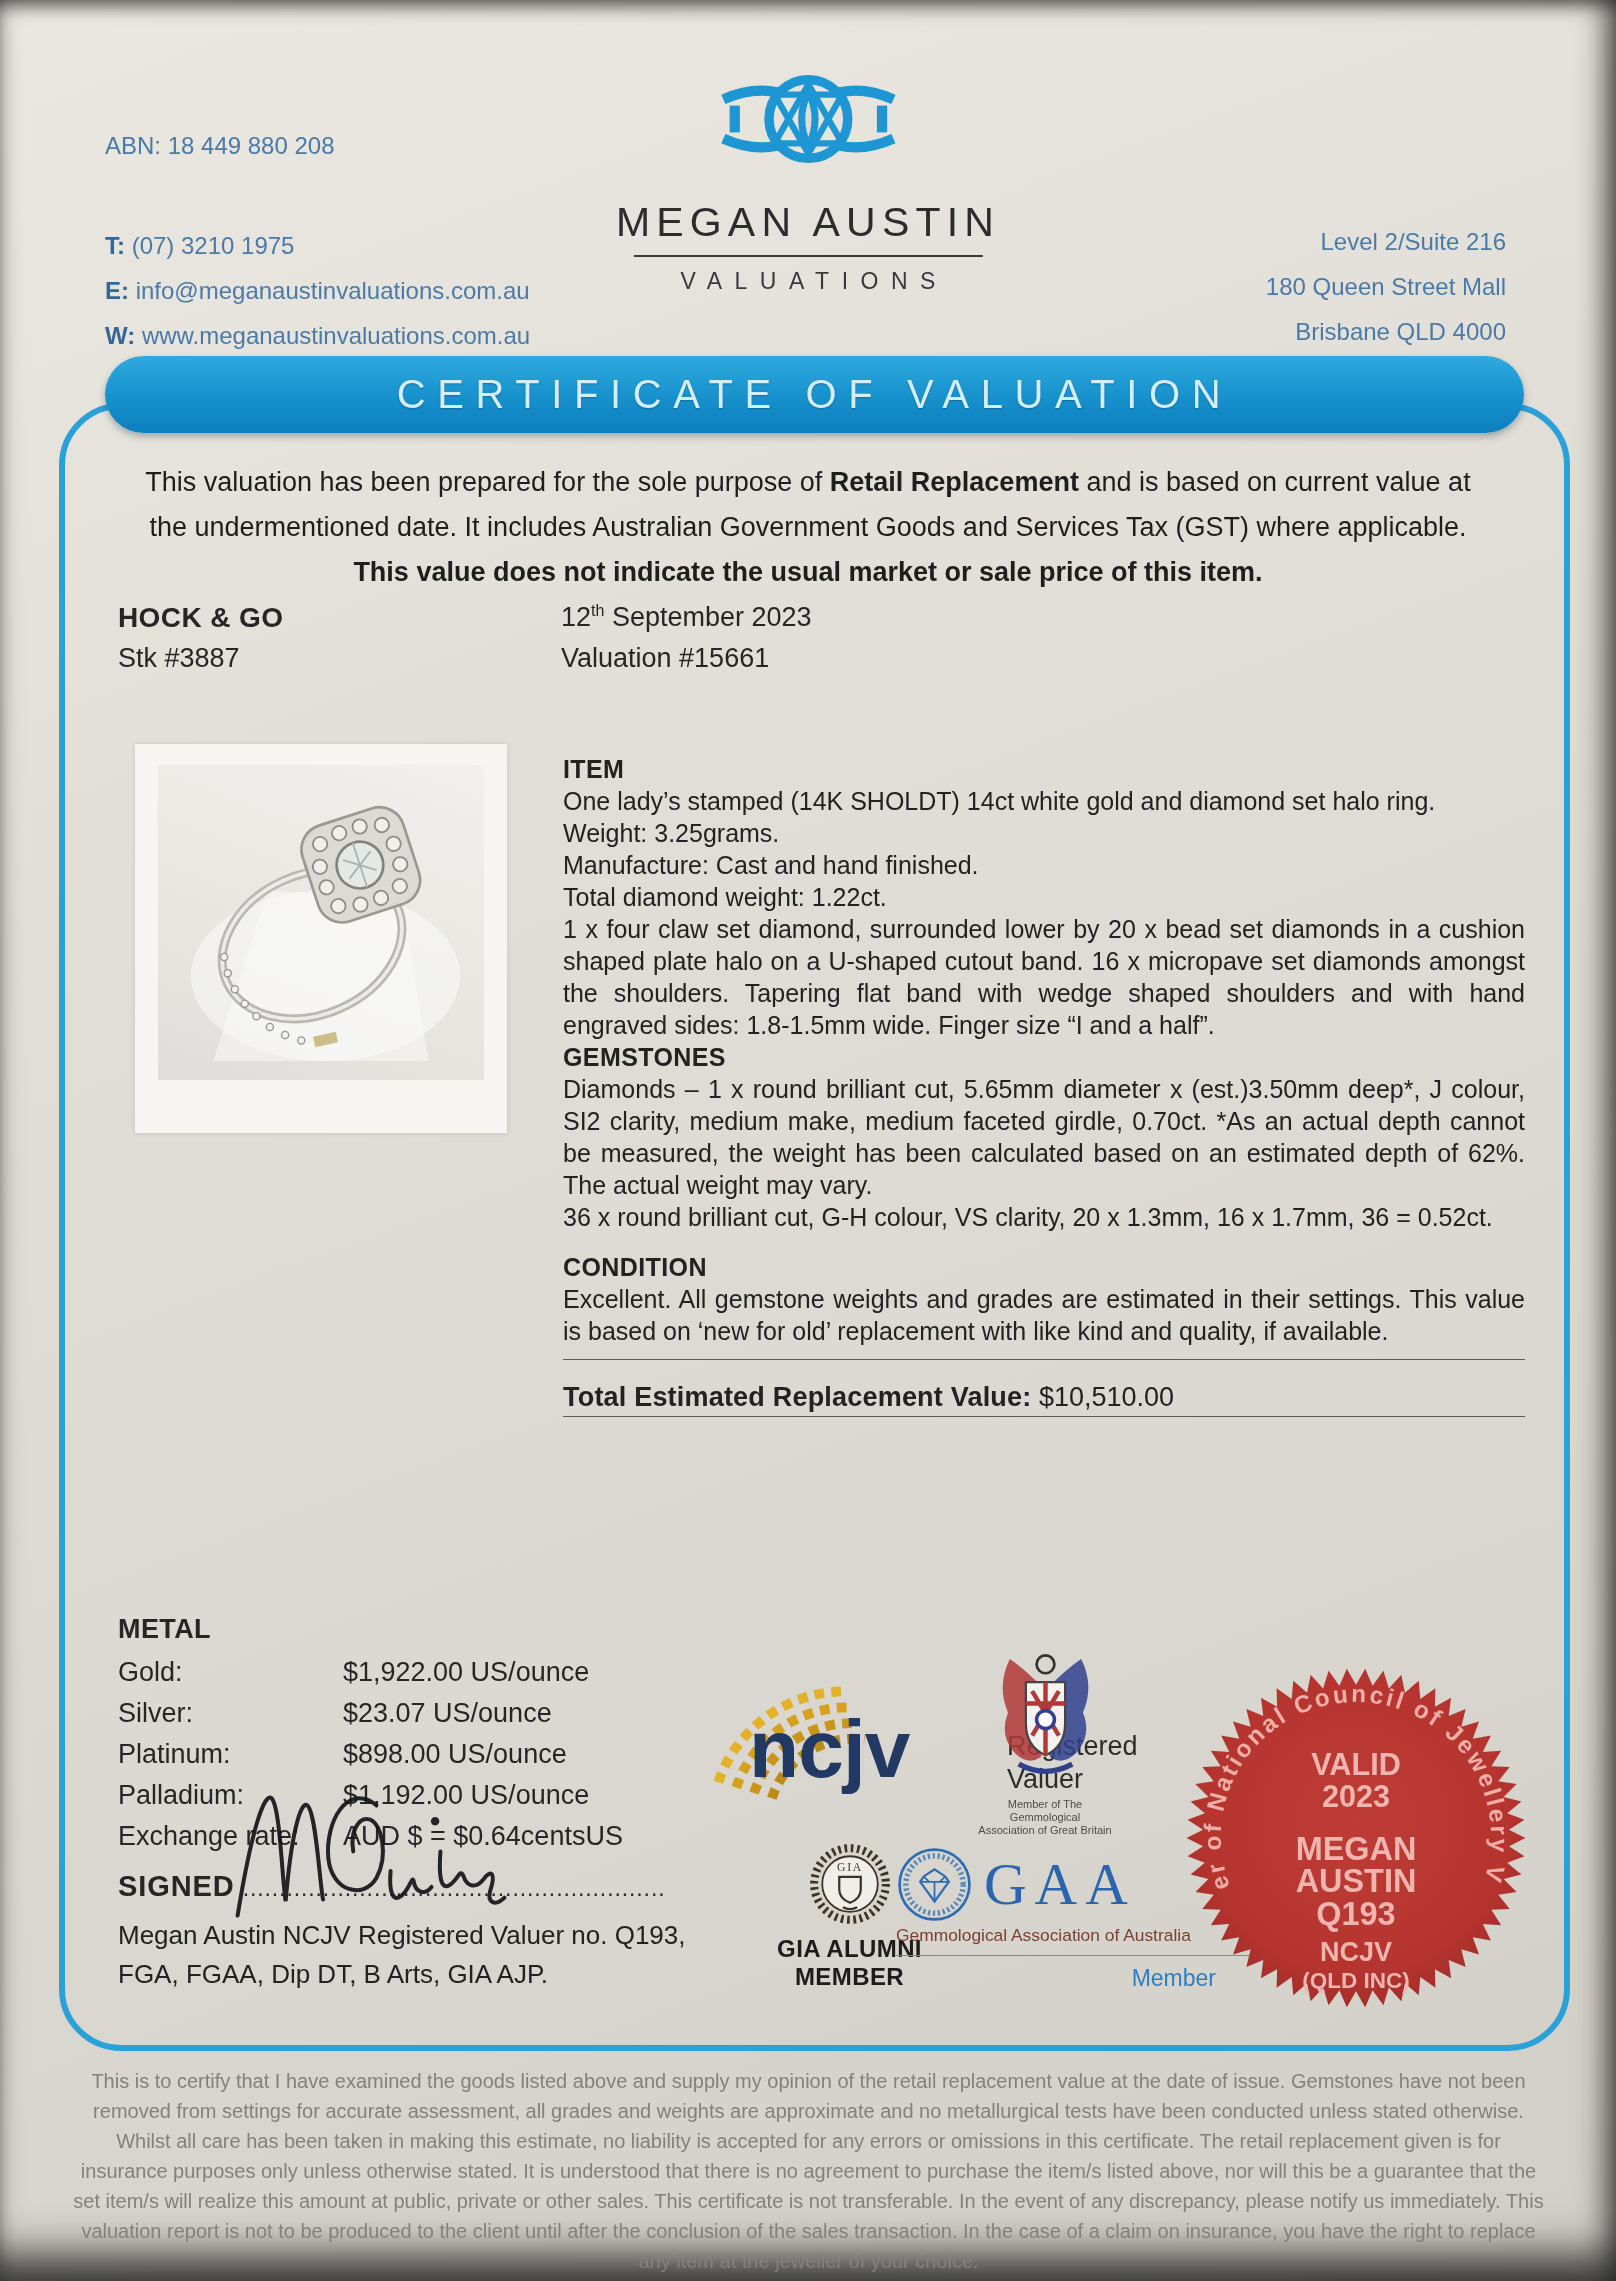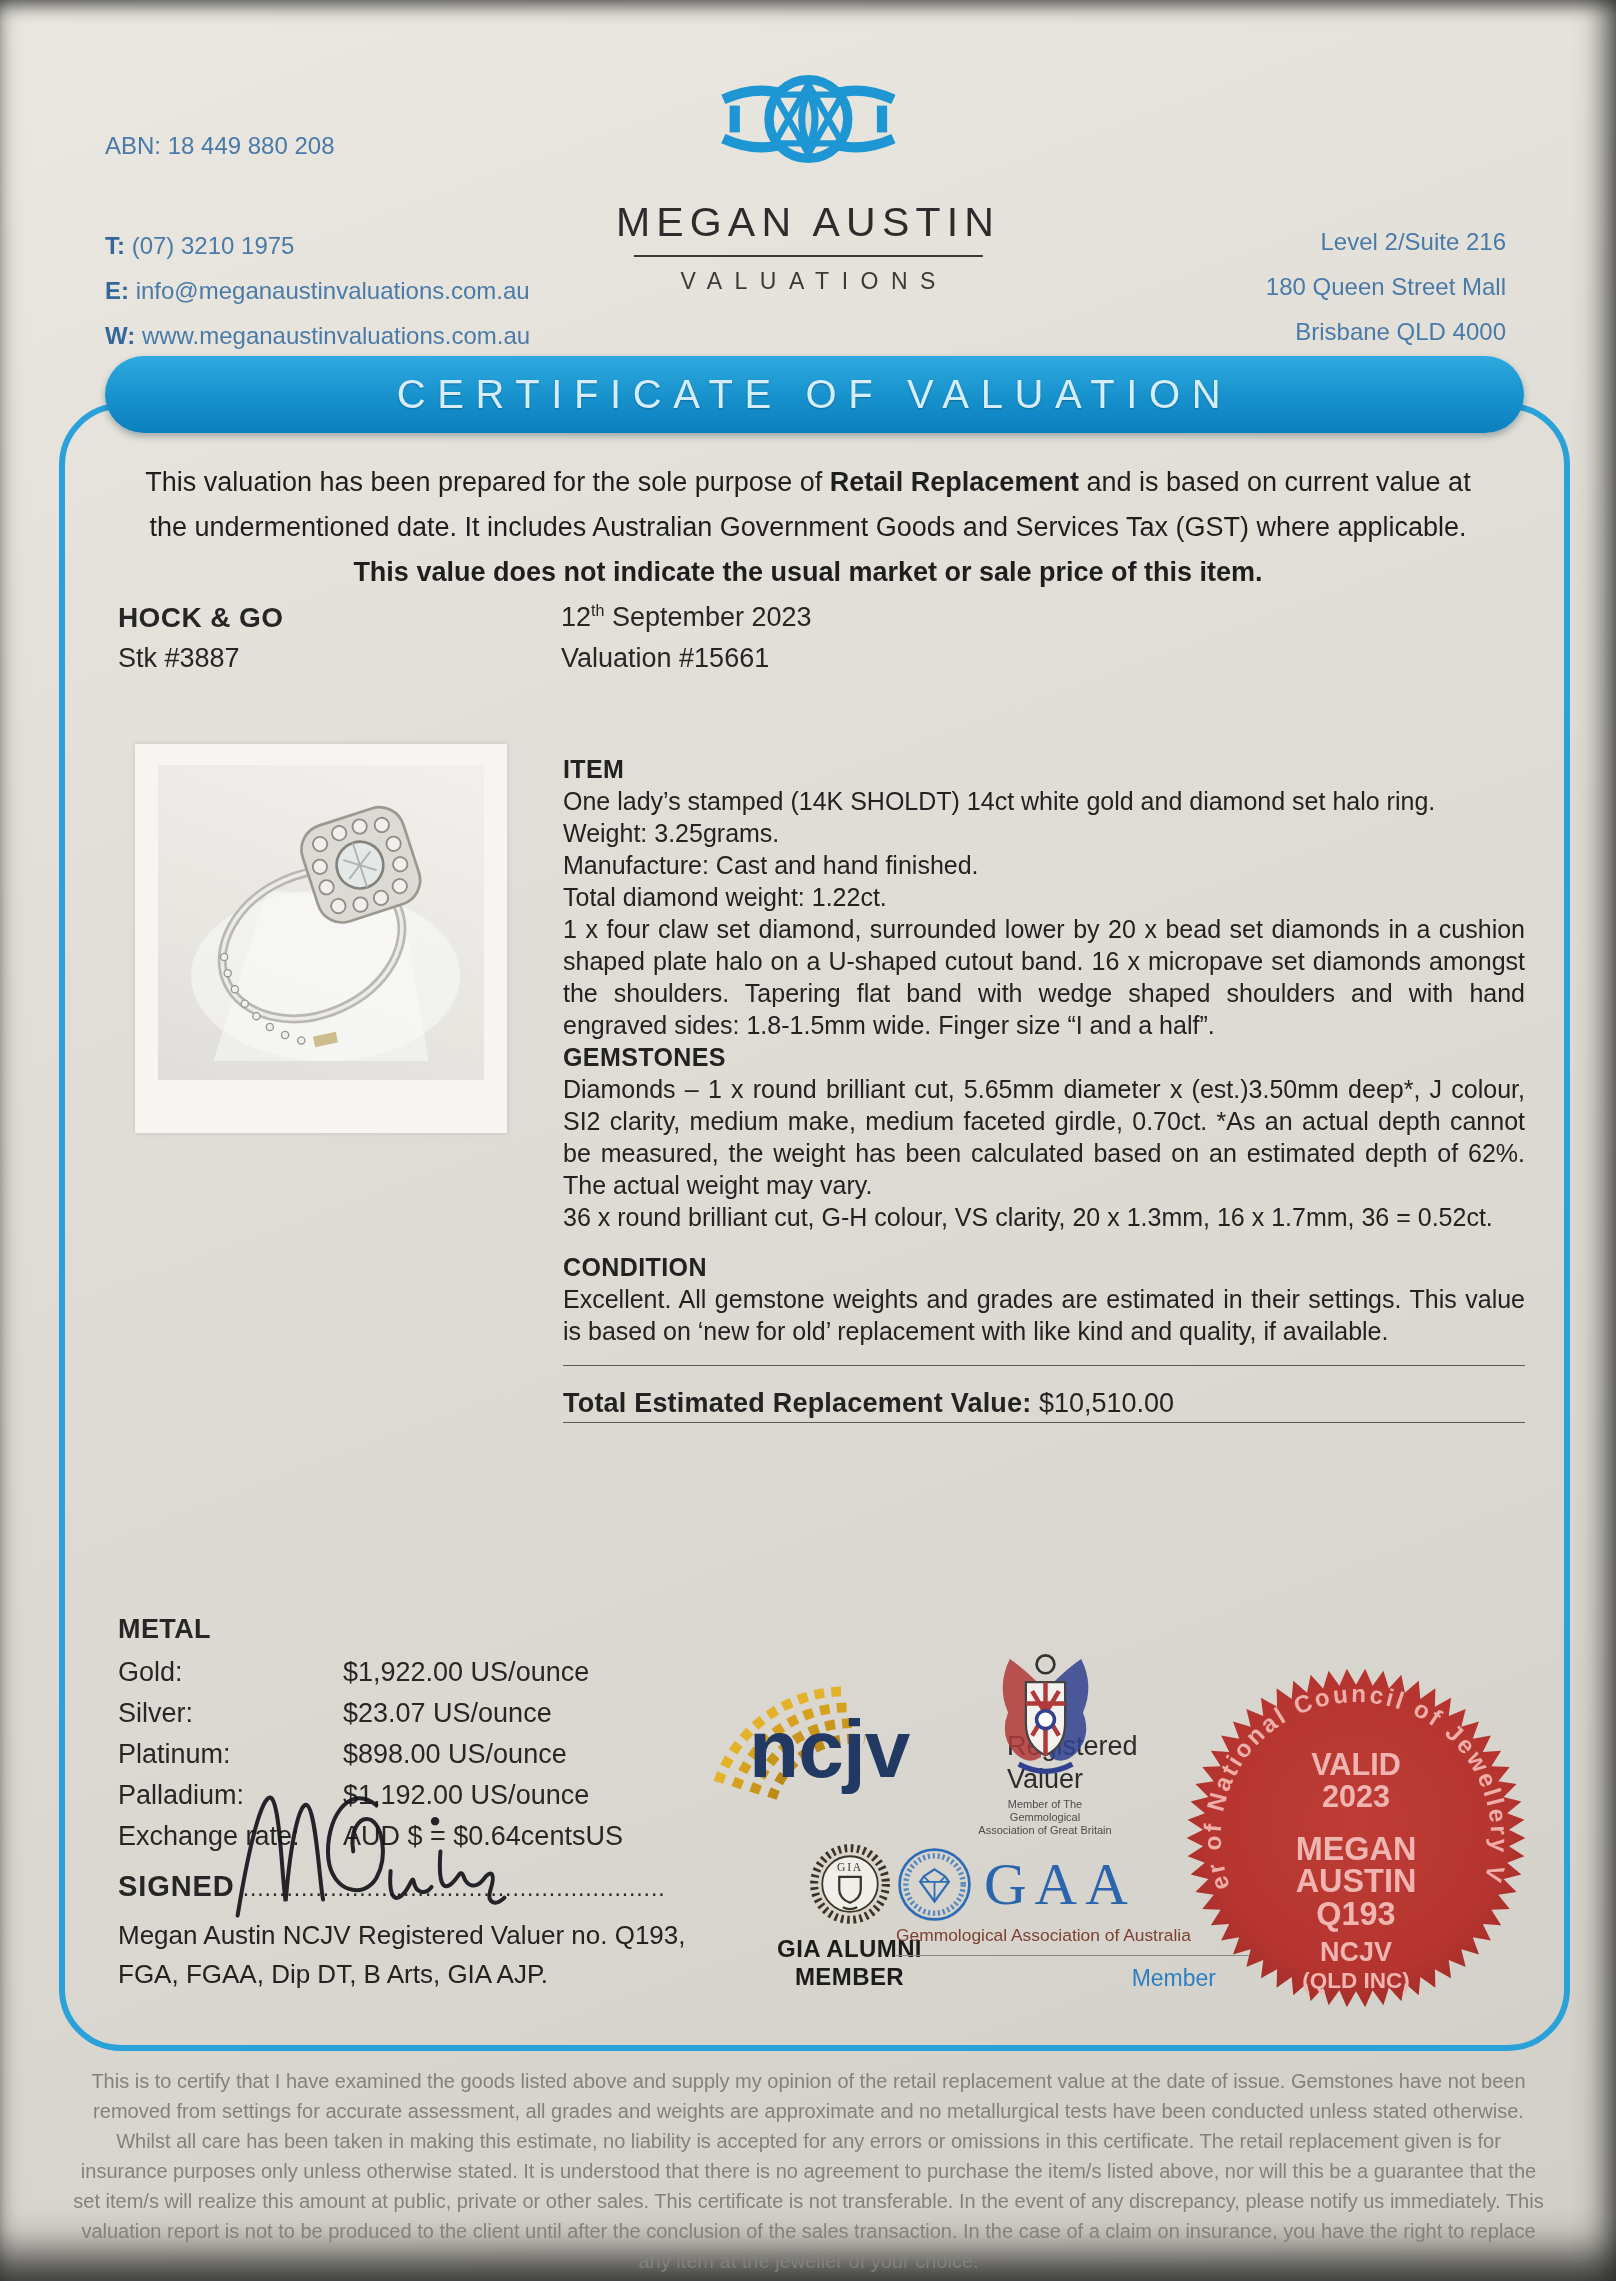--- a/index.html
+++ b/index.html
@@ -39,21 +39,21 @@
   .vdate sup{font-size:16px;}
   .valno{left:561px;top:643px;font-size:27px;}
   
   .photo{left:135px;top:744px;width:372px;height:389px;background:#f6f5f2;box-shadow:0 0 5.3px rgba(0,0,0,.12);padding:0;}
   .photo-img{position:absolute;left:23px;top:21.4px;right:23px;bottom:53px;background:linear-gradient(200deg,#f1f0ec,#e7e6e1 60%,#dfdeda);}
   
   .rcol{left:563px;top:753px;width:962px;font-size:25px;line-height:32px;text-align:justify;color:#222;}
   .rcol p{margin:0;}
   .h1{font-weight:bold;letter-spacing:0.4px;text-align:left;}
   .spacer{height:18px;}
-  .cond-p{border-bottom:1.8px solid #5a5a55;padding-bottom:18px;}
+  .cond-p{border-bottom:1.8px solid #5a5a55;padding-bottom:12px;}
   .total-row{margin-top:21.4px;padding-bottom:3px;border-bottom:1.8px solid #5a5a55;font-size:27px;text-align:left;}
   .total-row b{letter-spacing:0.2px;}
   
   .metal{left:118px;top:1609px;font-size:27px;line-height:41px;}
   .metal .h1{font-size:27px;margin-bottom:1.8px;}
   .mrow span.lbl{display:inline-block;width:225px;}
   
   .ncjv{left:697px;top:1677px;width:428px;height:178px;}
   .ncjv-word{position:absolute;left:52px;top:25px;font-size:82px;font-weight:bold;color:#223a63;letter-spacing:-0.9px;}
   .ncjv-tag{position:absolute;left:310px;top:53px;font-size:27px;line-height:33px;color:#2c2c2c;}

